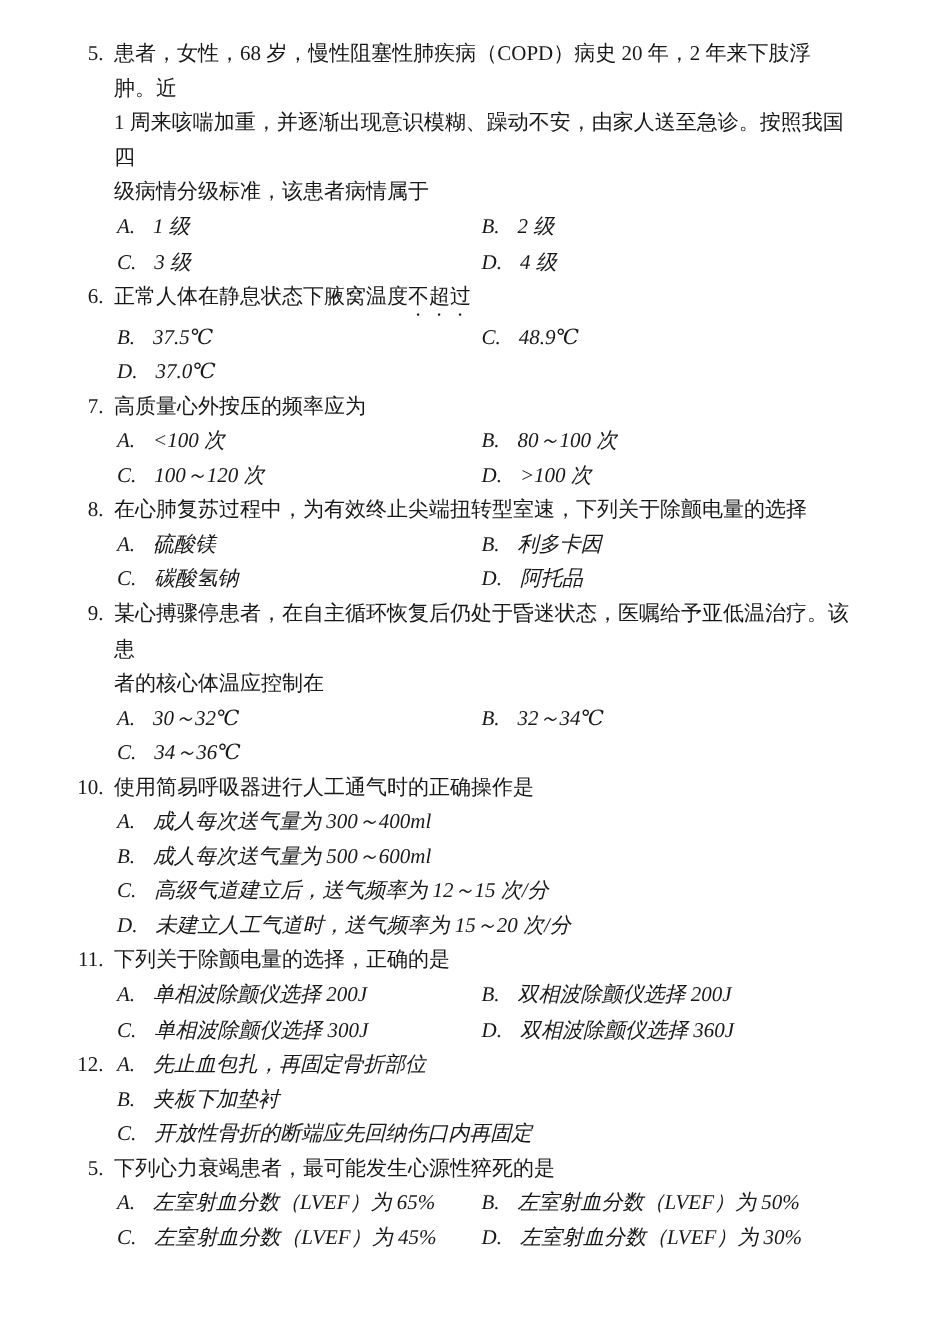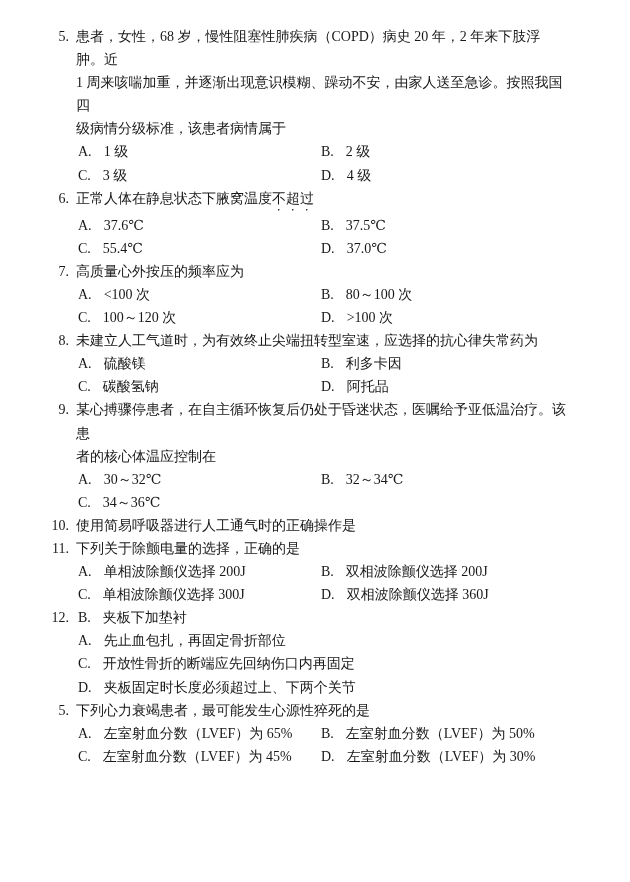--- a/index.html
+++ b/index.html
@@ -35,20 +35,21 @@
   .q-body {
     flex: 1;
     margin-left: 7px;
     min-width: 0;
   }
   .q-stem {
     white-space: pre-line;
   }
   .opts {
     padding-left: 2px;
+    font-style: italic;
   }
   .opts.two-col {
     display: grid;
     grid-template-columns: 243px 1fr;
   }
   .opt {
     white-space: nowrap;
   }
   .opt-label {
     display: inline-block;
@@ -79,43 +80,42 @@
             <div class="opt"><span class="opt-label">C.</span><span class="opt-text">3 级</span></div>
             <div class="opt"><span class="opt-label">D.</span><span class="opt-text">4 级</span></div>
           </div>
         </div>
       </div>
       <div class="question">
         <div class="q-num">6.</div>
         <div class="q-body">
           <div class="q-stem">正常人体在静息状态下腋窝温度<span class="emph">不超过</span></div>
           <div class="opts two-col">
-            <div class="opt"><span class="opt-label">A.</span><span class="opt-text">37.6℃</span></div>
             <div class="opt"><span class="opt-label">B.</span><span class="opt-text">37.5℃</span></div>
-            <div class="opt"><span class="opt-label">C.</span><span class="opt-text">55.4℃</span></div>
+            <div class="opt"><span class="opt-label">C.</span><span class="opt-text">48.9℃</span></div>
             <div class="opt"><span class="opt-label">D.</span><span class="opt-text">37.0℃</span></div>
           </div>
         </div>
       </div>
       <div class="question">
         <div class="q-num">7.</div>
         <div class="q-body">
           <div class="q-stem">高质量心外按压的频率应为</div>
           <div class="opts two-col">
             <div class="opt"><span class="opt-label">A.</span><span class="opt-text">&lt;100 次</span></div>
             <div class="opt"><span class="opt-label">B.</span><span class="opt-text">80～100 次</span></div>
             <div class="opt"><span class="opt-label">C.</span><span class="opt-text">100～120 次</span></div>
             <div class="opt"><span class="opt-label">D.</span><span class="opt-text">&gt;100 次</span></div>
           </div>
         </div>
       </div>
       <div class="question">
         <div class="q-num">8.</div>
         <div class="q-body">
-          <div class="q-stem">未建立人工气道时，为有效终止尖端扭转型室速，应选择的抗心律失常药为</div>
+          <div class="q-stem">在心肺复苏过程中，为有效终止尖端扭转型室速，下列关于除颤电量的选择</div>
           <div class="opts two-col">
             <div class="opt"><span class="opt-label">A.</span><span class="opt-text">硫酸镁</span></div>
             <div class="opt"><span class="opt-label">B.</span><span class="opt-text">利多卡因</span></div>
             <div class="opt"><span class="opt-label">C.</span><span class="opt-text">碳酸氢钠</span></div>
             <div class="opt"><span class="opt-label">D.</span><span class="opt-text">阿托品</span></div>
           </div>
         </div>
       </div>
       <div class="question">
         <div class="q-num">9.</div>
@@ -126,42 +126,47 @@
             <div class="opt"><span class="opt-label">A.</span><span class="opt-text">30～32℃</span></div>
             <div class="opt"><span class="opt-label">B.</span><span class="opt-text">32～34℃</span></div>
             <div class="opt"><span class="opt-label">C.</span><span class="opt-text">34～36℃</span></div>
           </div>
         </div>
       </div>
       <div class="question">
         <div class="q-num">10.</div>
         <div class="q-body">
           <div class="q-stem">使用简易呼吸器进行人工通气时的正确操作是</div>
+          <div class="opts one-col">
+            <div class="opt"><span class="opt-label">A.</span><span class="opt-text">成人每次送气量为 300～400ml</span></div>
+            <div class="opt"><span class="opt-label">B.</span><span class="opt-text">成人每次送气量为 500～600ml</span></div>
+            <div class="opt"><span class="opt-label">C.</span><span class="opt-text">高级气道建立后，送气频率为 12～15 次/分</span></div>
+            <div class="opt"><span class="opt-label">D.</span><span class="opt-text">未建立人工气道时，送气频率为 15～20 次/分</span></div>
+          </div>
         </div>
       </div>
       <div class="question">
         <div class="q-num">11.</div>
         <div class="q-body">
           <div class="q-stem">下列关于除颤电量的选择，正确的是</div>
           <div class="opts two-col">
             <div class="opt"><span class="opt-label">A.</span><span class="opt-text">单相波除颤仪选择 200J</span></div>
             <div class="opt"><span class="opt-label">B.</span><span class="opt-text">双相波除颤仪选择 200J</span></div>
             <div class="opt"><span class="opt-label">C.</span><span class="opt-text">单相波除颤仪选择 300J</span></div>
             <div class="opt"><span class="opt-label">D.</span><span class="opt-text">双相波除颤仪选择 360J</span></div>
           </div>
         </div>
       </div>
       <div class="question">
         <div class="q-num">12.</div>
         <div class="q-body">
           <div class="opts one-col">
+            <div class="opt"><span class="opt-label">A.</span><span class="opt-text">先止血包扎，再固定骨折部位</span></div>
             <div class="opt"><span class="opt-label">B.</span><span class="opt-text">夹板下加垫衬</span></div>
-            <div class="opt"><span class="opt-label">A.</span><span class="opt-text">先止血包扎，再固定骨折部位</span></div>
             <div class="opt"><span class="opt-label">C.</span><span class="opt-text">开放性骨折的断端应先回纳伤口内再固定</span></div>
-            <div class="opt"><span class="opt-label">D.</span><span class="opt-text">夹板固定时长度必须超过上、下两个关节</span></div>
           </div>
         </div>
       </div>
       <div class="question">
         <div class="q-num">5.</div>
         <div class="q-body">
           <div class="q-stem">下列心力衰竭患者，最可能发生心源性猝死的是</div>
           <div class="opts two-col">
             <div class="opt"><span class="opt-label">A.</span><span class="opt-text">左室射血分数（LVEF）为 65%</span></div>
             <div class="opt"><span class="opt-label">B.</span><span class="opt-text">左室射血分数（LVEF）为 50%</span></div>

